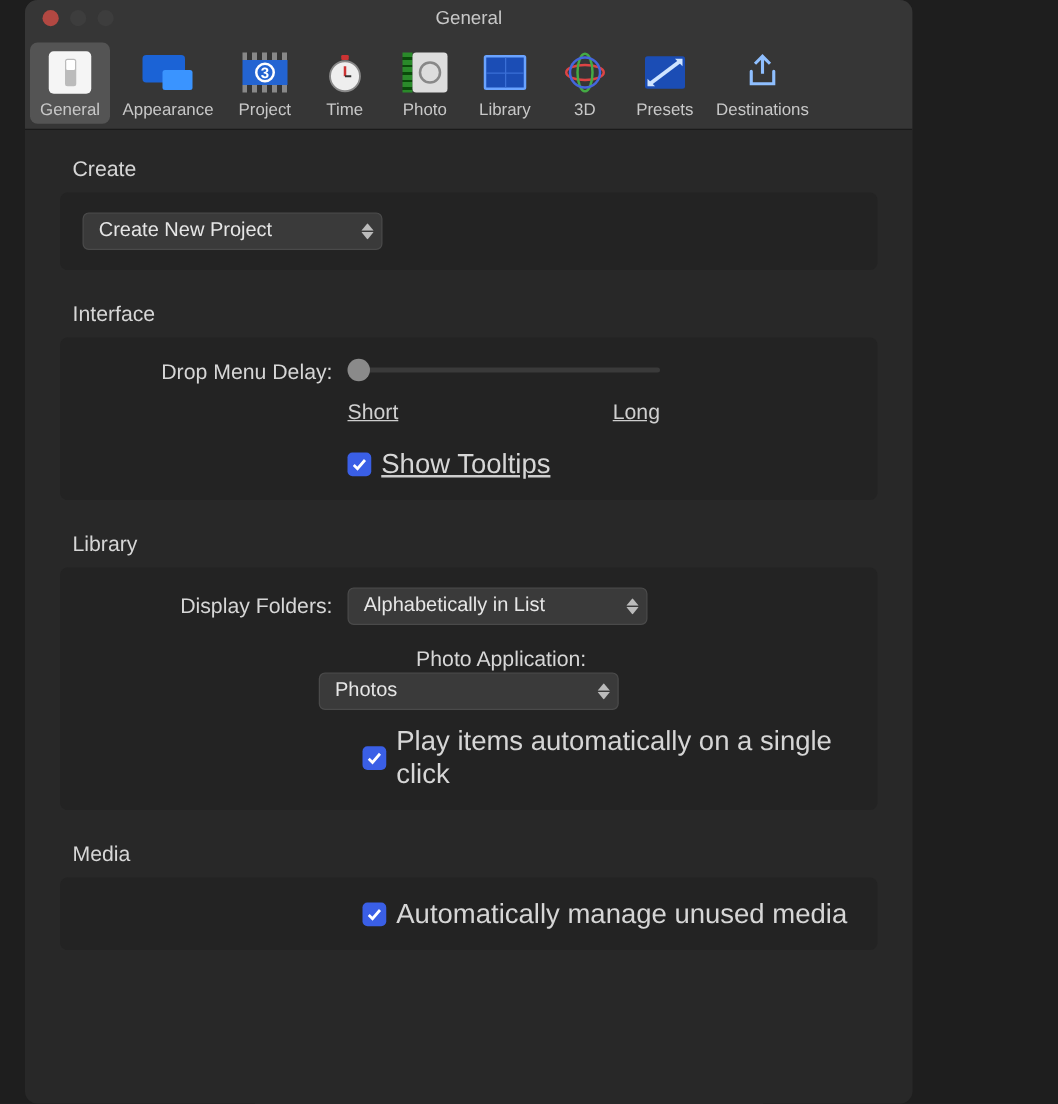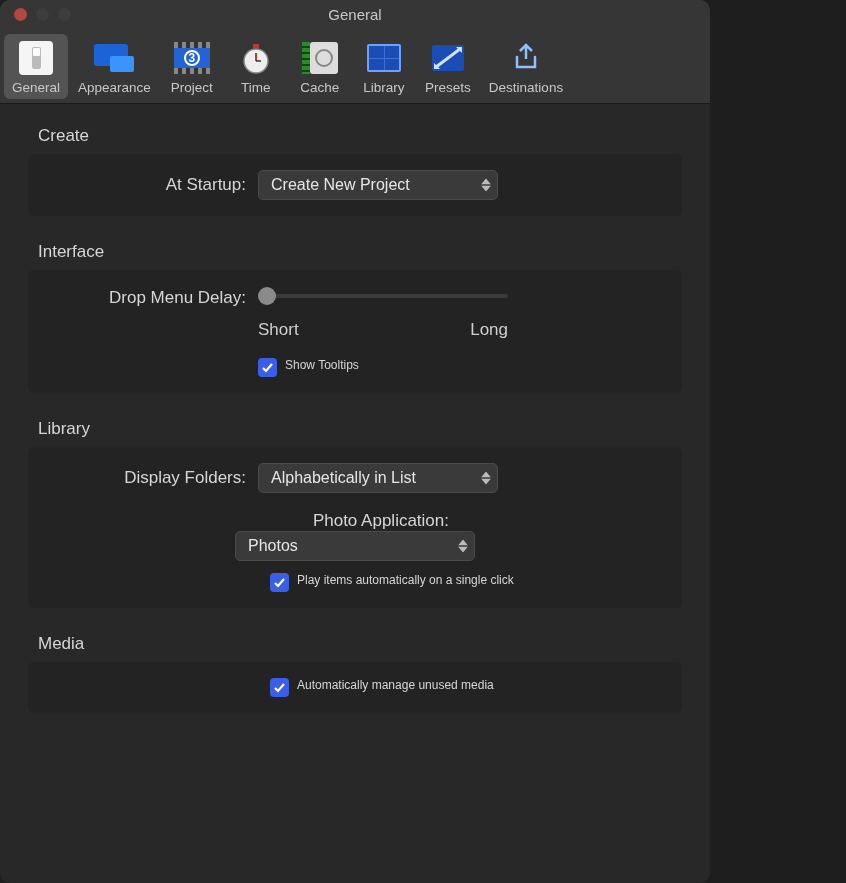--- a/index.html
+++ b/index.html
@@ -10,20 +10,21 @@
   width: 846px;
   height: 883px;
   overflow: hidden;
 }
 .window {
   background: #282828;
   border-radius: 10px;
   overflow: hidden;
   width: 710px;
   height: 883px;
+  margin-left: 20px;
 }
 .titlebar {
   height: 28px;
   display: flex;
   align-items: center;
   position: relative;
   background: #363636;
 }
 .traffic-lights {
   display: flex;
@@ -144,22 +145,22 @@
 .checkbox {
   width: 19px; height: 19px; border-radius: 4px;
   background: #3a5fe6;
   display: inline-flex; align-items: center; justify-content: center;
   margin-right: 8px;
   cursor: pointer;
   flex-shrink: 0;
 }
 .checkbox svg { display: block; }
 .cb-row {
-  display: flex; align-items: flex-start;
-  font-size: 12px; color: #d6d6d6;
+  display: flex; align-items: center;
+  font-size: 22px; color: #d6d6d6;
   margin-top: 10px;
 }
 .cb-block { margin-left: 224px; margin-top: 12px; }
 .cb-block .cb-row { margin-top: 8px; }
 .cb-block .cb-row:first-child { margin-top: 0; }
 
 .icon-general {
   width: 34px; height: 34px; background: #f5f5f5; border-radius: 4px;
   display: flex; align-items: center; justify-content: center;
 }
@@ -239,27 +240,37 @@
       </div>
       <div class="toolbar-label">Time</div>
     </div>
     <div class="toolbar-item">
       <div class="toolbar-icon">
           <div class="icon-cache">
             <div class="film"></div>
             <div class="disk"></div>
           </div>
         </div>
-      <div class="toolbar-label">Cache</div>
+      <div class="toolbar-label">Photo</div>
     </div>
     <div class="toolbar-item">
       <div class="toolbar-icon">
           <div class="icon-canvas"></div>
         </div>
       <div class="toolbar-label">Library</div>
+    </div>
+    <div class="toolbar-item">
+      <div class="toolbar-icon">
+        <svg class="icon-3d" viewBox="0 0 36 36">
+            <ellipse cx="18" cy="18" rx="15" ry="6" fill="none" stroke="#d44" stroke-width="2"></ellipse>
+            <ellipse cx="18" cy="18" rx="6" ry="15" fill="none" stroke="#4a4" stroke-width="2"></ellipse>
+            <ellipse cx="18" cy="18" rx="12" ry="12" fill="none" stroke="#46d" stroke-width="2" transform="rotate(45 18 18)"></ellipse>
+          </svg>
+      </div>
+      <div class="toolbar-label">3D</div>
     </div>
     <div class="toolbar-item">
       <div class="toolbar-icon">
         <svg width="36" height="30" viewBox="0 0 36 30">
             <rect x="2" y="2" width="32" height="26" fill="#1b4db5" rx="2"></rect>
             <line x1="6" y1="24" x2="30" y2="6" stroke="#cfe4ff" stroke-width="3"></line>
             <polygon points="26,4 32,4 32,10" fill="#cfe4ff"></polygon>
             <polygon points="4,20 4,26 10,26" fill="#cfe4ff"></polygon>
           </svg>
       </div>
@@ -274,42 +285,41 @@
       </div>
       <div class="toolbar-label">Destinations</div>
     </div>
   </div>
 
   <div class="content">
 
     <div class="section-title">Create</div>
     <div class="panel">
       <div class="row">
-        <div class="label-col">At Startup:</div>
         <div class="ctrl-col">
           <div class="select">
             <span>Create New Project</span>
             <span class="updown">
               <svg width="10" height="6">
                   <polygon points="5,0 10,6 0,6" fill="#bbb"></polygon>
                 </svg>
               <svg width="10" height="6">
                   <polygon points="0,0 10,0 5,6" fill="#bbb"></polygon>
                 </svg>
             </span>
           </div>
         </div>
       </div>
     </div>
 
     <div class="section-title">Interface</div>
     <div class="panel">
       <div class="row" style="align-items:flex-start;">
         <div class="label-col" style="padding-top:2px;">Drop Menu Delay:</div>
-        <div class="ctrl-col" style="flex-direction:column; align-items:flex-start;">
+        <div class="ctrl-col" style="flex-direction:column; align-items:flex-start;text-decoration:underline;">
           <div class="slider-track">
             <div class="track-line"></div>
             <div class="thumb"></div>
           </div>
           <div class="slider-labels">
             <span>Short</span>
             <span>Long</span>
           </div>
           <div class="cb-row">
             <span class="checkbox">

